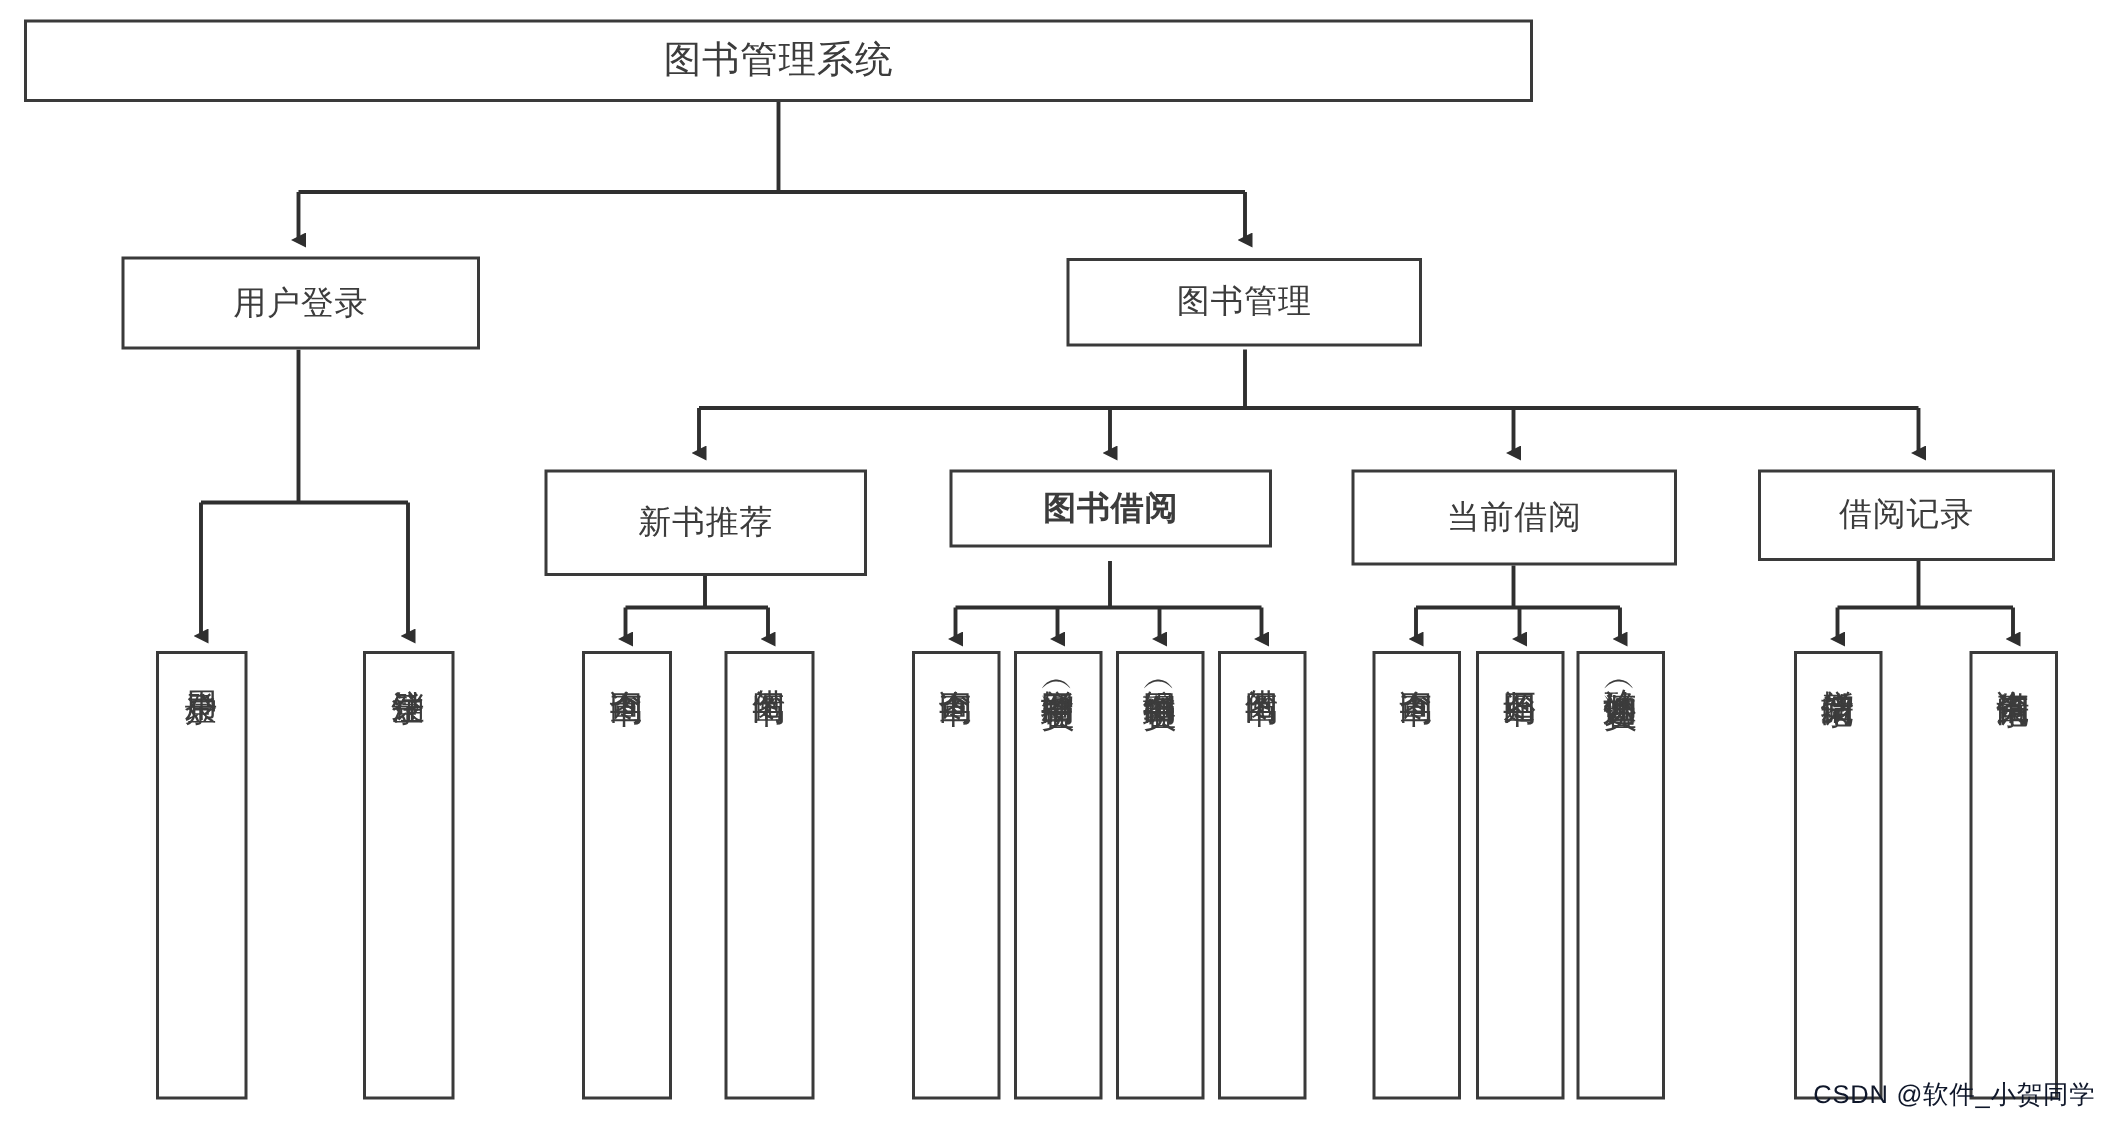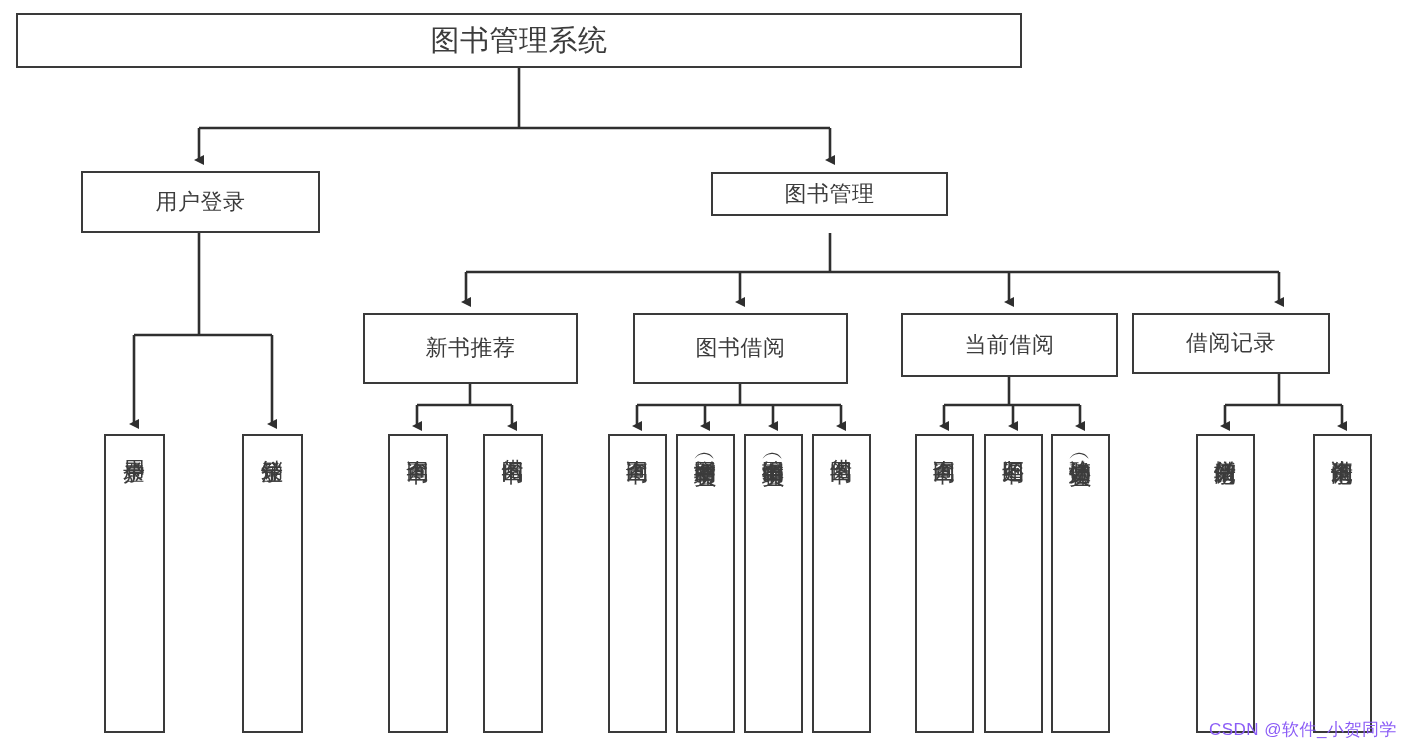--- a/index.html
+++ b/index.html
@@ -48,27 +48,27 @@
   }
   .vlabel {
     writing-mode: vertical-rl;
     text-orientation: upright;
     font-size: 22px;
     line-height: 1.32;
     letter-spacing: 1px;
     color: #3c3c3c;
     white-space: nowrap;
   }
-  .lvl0 { font-size: 29px; }
+  .lvl0 { font-size: 25px; }
   .watermark {
     position: absolute;
     right: 8px;
     bottom: 6px;
     font-size: 17px;
-    color: #8b5cf6;
+    color: #0f172a;
     letter-spacing: 0.5px;
     z-index: 3;
     white-space: nowrap;
   }
 </style>
 </head>
 <body>
 
 <div id="canvas">
 
@@ -123,34 +123,34 @@
     </g>
   </svg>
 
   <div class="node node-h lvl0" style="left:16px; top:13px; width:1006px; height:55px;">
     <span>图书管理系统</span>
   </div>
 
   <div class="node node-h" style="left:81px; top:171px; width:239px; height:62px;">
     <span>用户登录</span>
   </div>
-  <div class="node node-h" style="left:711px; top:172px; width:237px; height:44px;">
+  <div class="node node-h" style="left:711px; top:172px; width:237px; height:59px;">
     <span>图书管理</span>
   </div>
 
   <div class="node node-h" style="left:363px; top:313px; width:215px; height:71px;">
     <span>新书推荐</span>
   </div>
-  <div class="node node-h" style="left:633px; top:313px; width:215px; height:71px;">
+  <div class="node node-h" style="left:633px; top:313px; width:215px; height:52px;font-weight:bold;">
     <span>图书借阅</span>
   </div>
   <div class="node node-h" style="left:901px; top:313px; width:217px; height:64px;">
     <span>当前借阅</span>
   </div>
-  <div class="node node-h" style="left:1132px; top:313px; width:198px; height:61px;">
+  <div class="node node-h" style="left:1172px; top:313px; width:198px; height:61px;">
     <span>借阅记录</span>
   </div>
 
   <div class="node node-v" style="left:104px; top:434px; width:61px; height:299px;">
     <span class="vlabel">用户登录</span>
   </div>
   <div class="node node-v" style="left:242px; top:434px; width:61px; height:299px;">
     <span class="vlabel">注销登录</span>
   </div>
 

